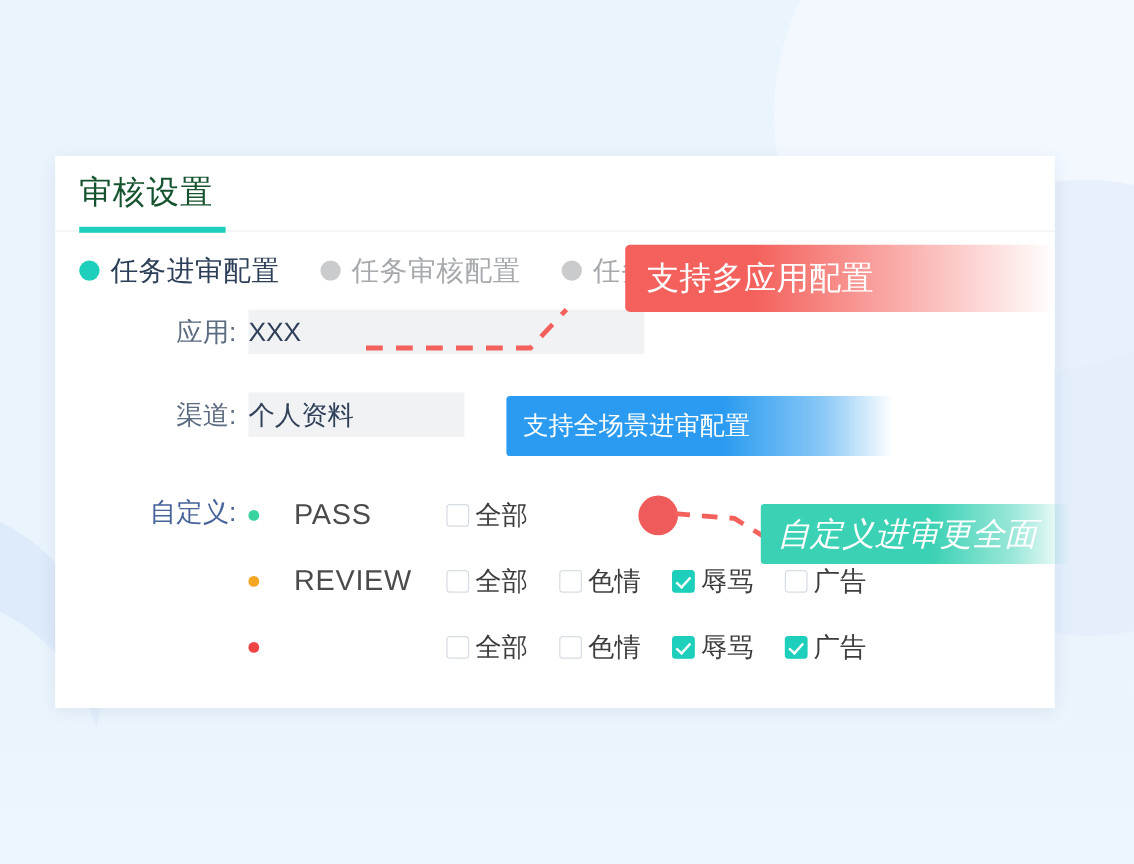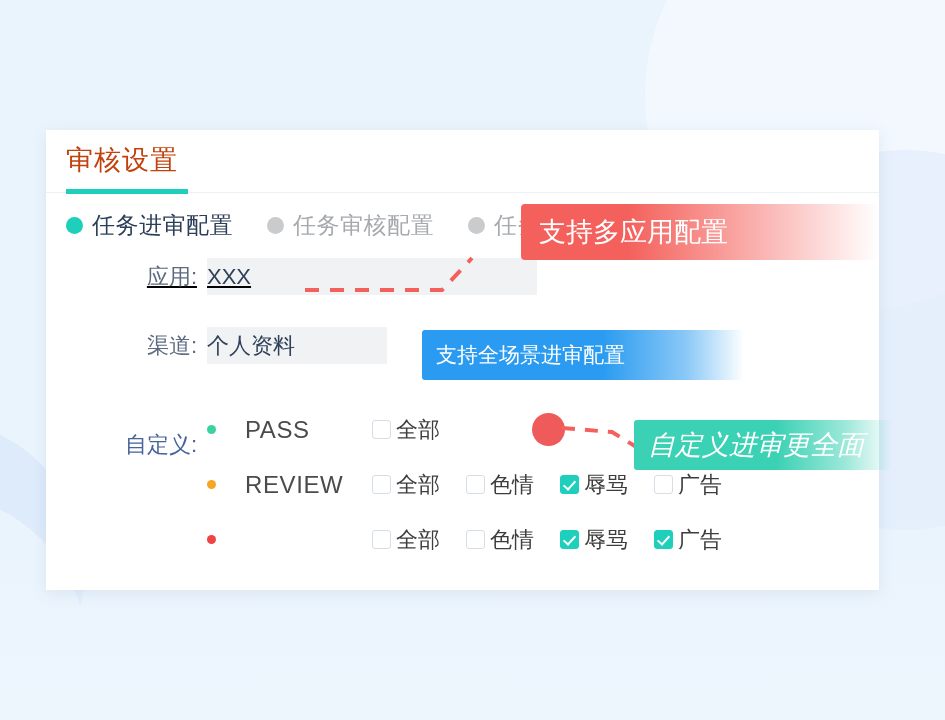--- a/index.html
+++ b/index.html
@@ -61,21 +61,21 @@
 
   #card-header {
     height: 62px;
     border-bottom: 1px solid #eef0f3;
     position: relative;
   }
   #page-title {
     position: absolute;
     left: 20px; top: 12px;
     font-size: 27px;
-    color: #c2410c;
+    color: #14532d;
     letter-spacing: 1px;
   }
   #title-underline {
     position: absolute;
     left: 20px; bottom: -2px;
     width: 122px; height: 5px;
     background: #1ecfbb;
   }
 
   
@@ -105,21 +105,21 @@
     letter-spacing: .5px;
   }
   .radio-item.active .radio-label { color: #2d3f58; }
 
   
   .form-row {
     position: absolute;
     display: flex;
     align-items: center;
   }
-  #row-app    { left: 20px; top: 128px; text-decoration: underline; }
+  #row-app    { left: 20px; top: 128px; }
   #row-channel{ left: 20px; top: 197px; }
 
   .field-label {
     font-size: 22px;
     color: #5c6b80;
     width: 141px;
     text-align: right;
     padding-right: 10px;
     box-sizing: border-box;
     flex: none;
@@ -144,21 +144,20 @@
   }
   #custom-label {
     position: absolute;
     left: 0; top: 10px;
     width: 141px;
     text-align: right;
     padding-right: 10px;
     box-sizing: border-box;
     font-size: 22px;
     color: #46639a;
-    margin-top: 18px;
   }
   #verdict-list {
     margin-left: 141px;
   }
   .verdict-row {
     display: flex;
     align-items: center;
     height: 55px;
   }
   .verdict-name {

